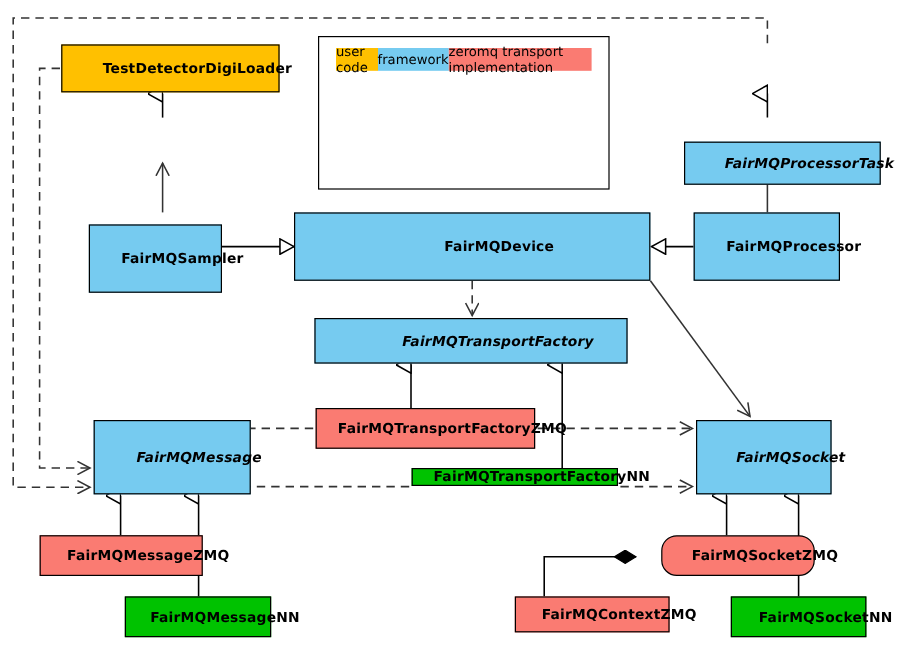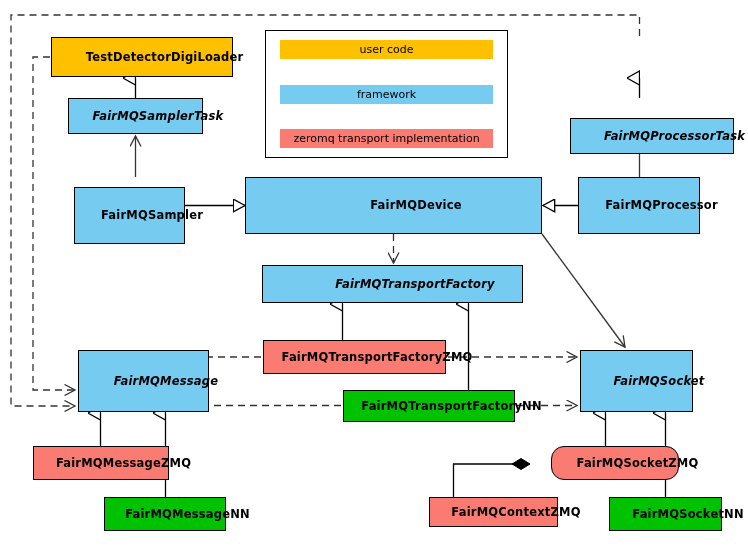--- a/index.html
+++ b/index.html
@@ -45,21 +45,21 @@
   .c-framework { background: #76CBF0; }
   .c-zmq { background: #FA7B72; }
   .c-nn { background: #00C200; }
 
   #legend-box {
     position: absolute;
     box-sizing: border-box;
     border: 1.6px solid #000000;
     background: #ffffff;
     display: flex;
-    flex-direction: column;
+    flex-direction: row;
     justify-content: space-between;
     padding: 9px 14px;
   }
   .legend-row {
     height: 19px;
     display: flex;
     align-items: center;
     justify-content: center;
     font-size: 11px;
     font-weight: normal;
@@ -143,23 +143,20 @@
     <div class="legend-row" style="background:#FA7B72;">
       <span>zeromq transport implementation</span>
     </div>
   </div>
 
   <div class="uml-box c-user" style="left:51px; top:37px; width:182px; height:40px;">
     <span>TestDetectorDigiLoader</span>
   </div>
 
 
-  <div class="uml-box c-framework abstract" style="left:68px; top:98px; width:135px; height:36px;">
-    <span>FairMQSamplerTask</span>
-  </div>
 
   <div class="uml-box c-framework abstract" style="left:570px; top:98px; width:164px; height:36px;margin-top:20px;">
     <span>FairMQProcessorTask</span>
   </div>
 
   <div class="uml-box c-framework" style="left:74px; top:187px; width:111px; height:57px;">
     <span>FairMQSampler</span>
   </div>
 
   <div class="uml-box c-framework" style="left:245px; top:177px; width:297px; height:57px;">
@@ -171,21 +168,21 @@
   </div>
 
   <div class="uml-box c-framework abstract" style="left:262px; top:265px; width:261px; height:38px;">
     <span>FairMQTransportFactory</span>
   </div>
 
   <div class="uml-box c-zmq" style="left:263px; top:340px; width:183px; height:34px;">
     <span>FairMQTransportFactoryZMQ</span>
   </div>
 
-  <div class="uml-box c-nn" style="left:343px; top:390px; width:172px; height:32px;">
+  <div class="uml-box c-nn" style="left:343px; top:390px; width:172px; height:15px;">
     <span>FairMQTransportFactoryNN</span>
   </div>
 
   <div class="uml-box c-framework abstract" style="left:78px; top:350px; width:131px; height:62px;justify-content:center;">
     <span>FairMQMessage</span>
   </div>
 
   <div class="uml-box c-framework abstract" style="left:580px; top:350px; width:113px; height:62px;">
     <span>FairMQSocket</span>
   </div>

